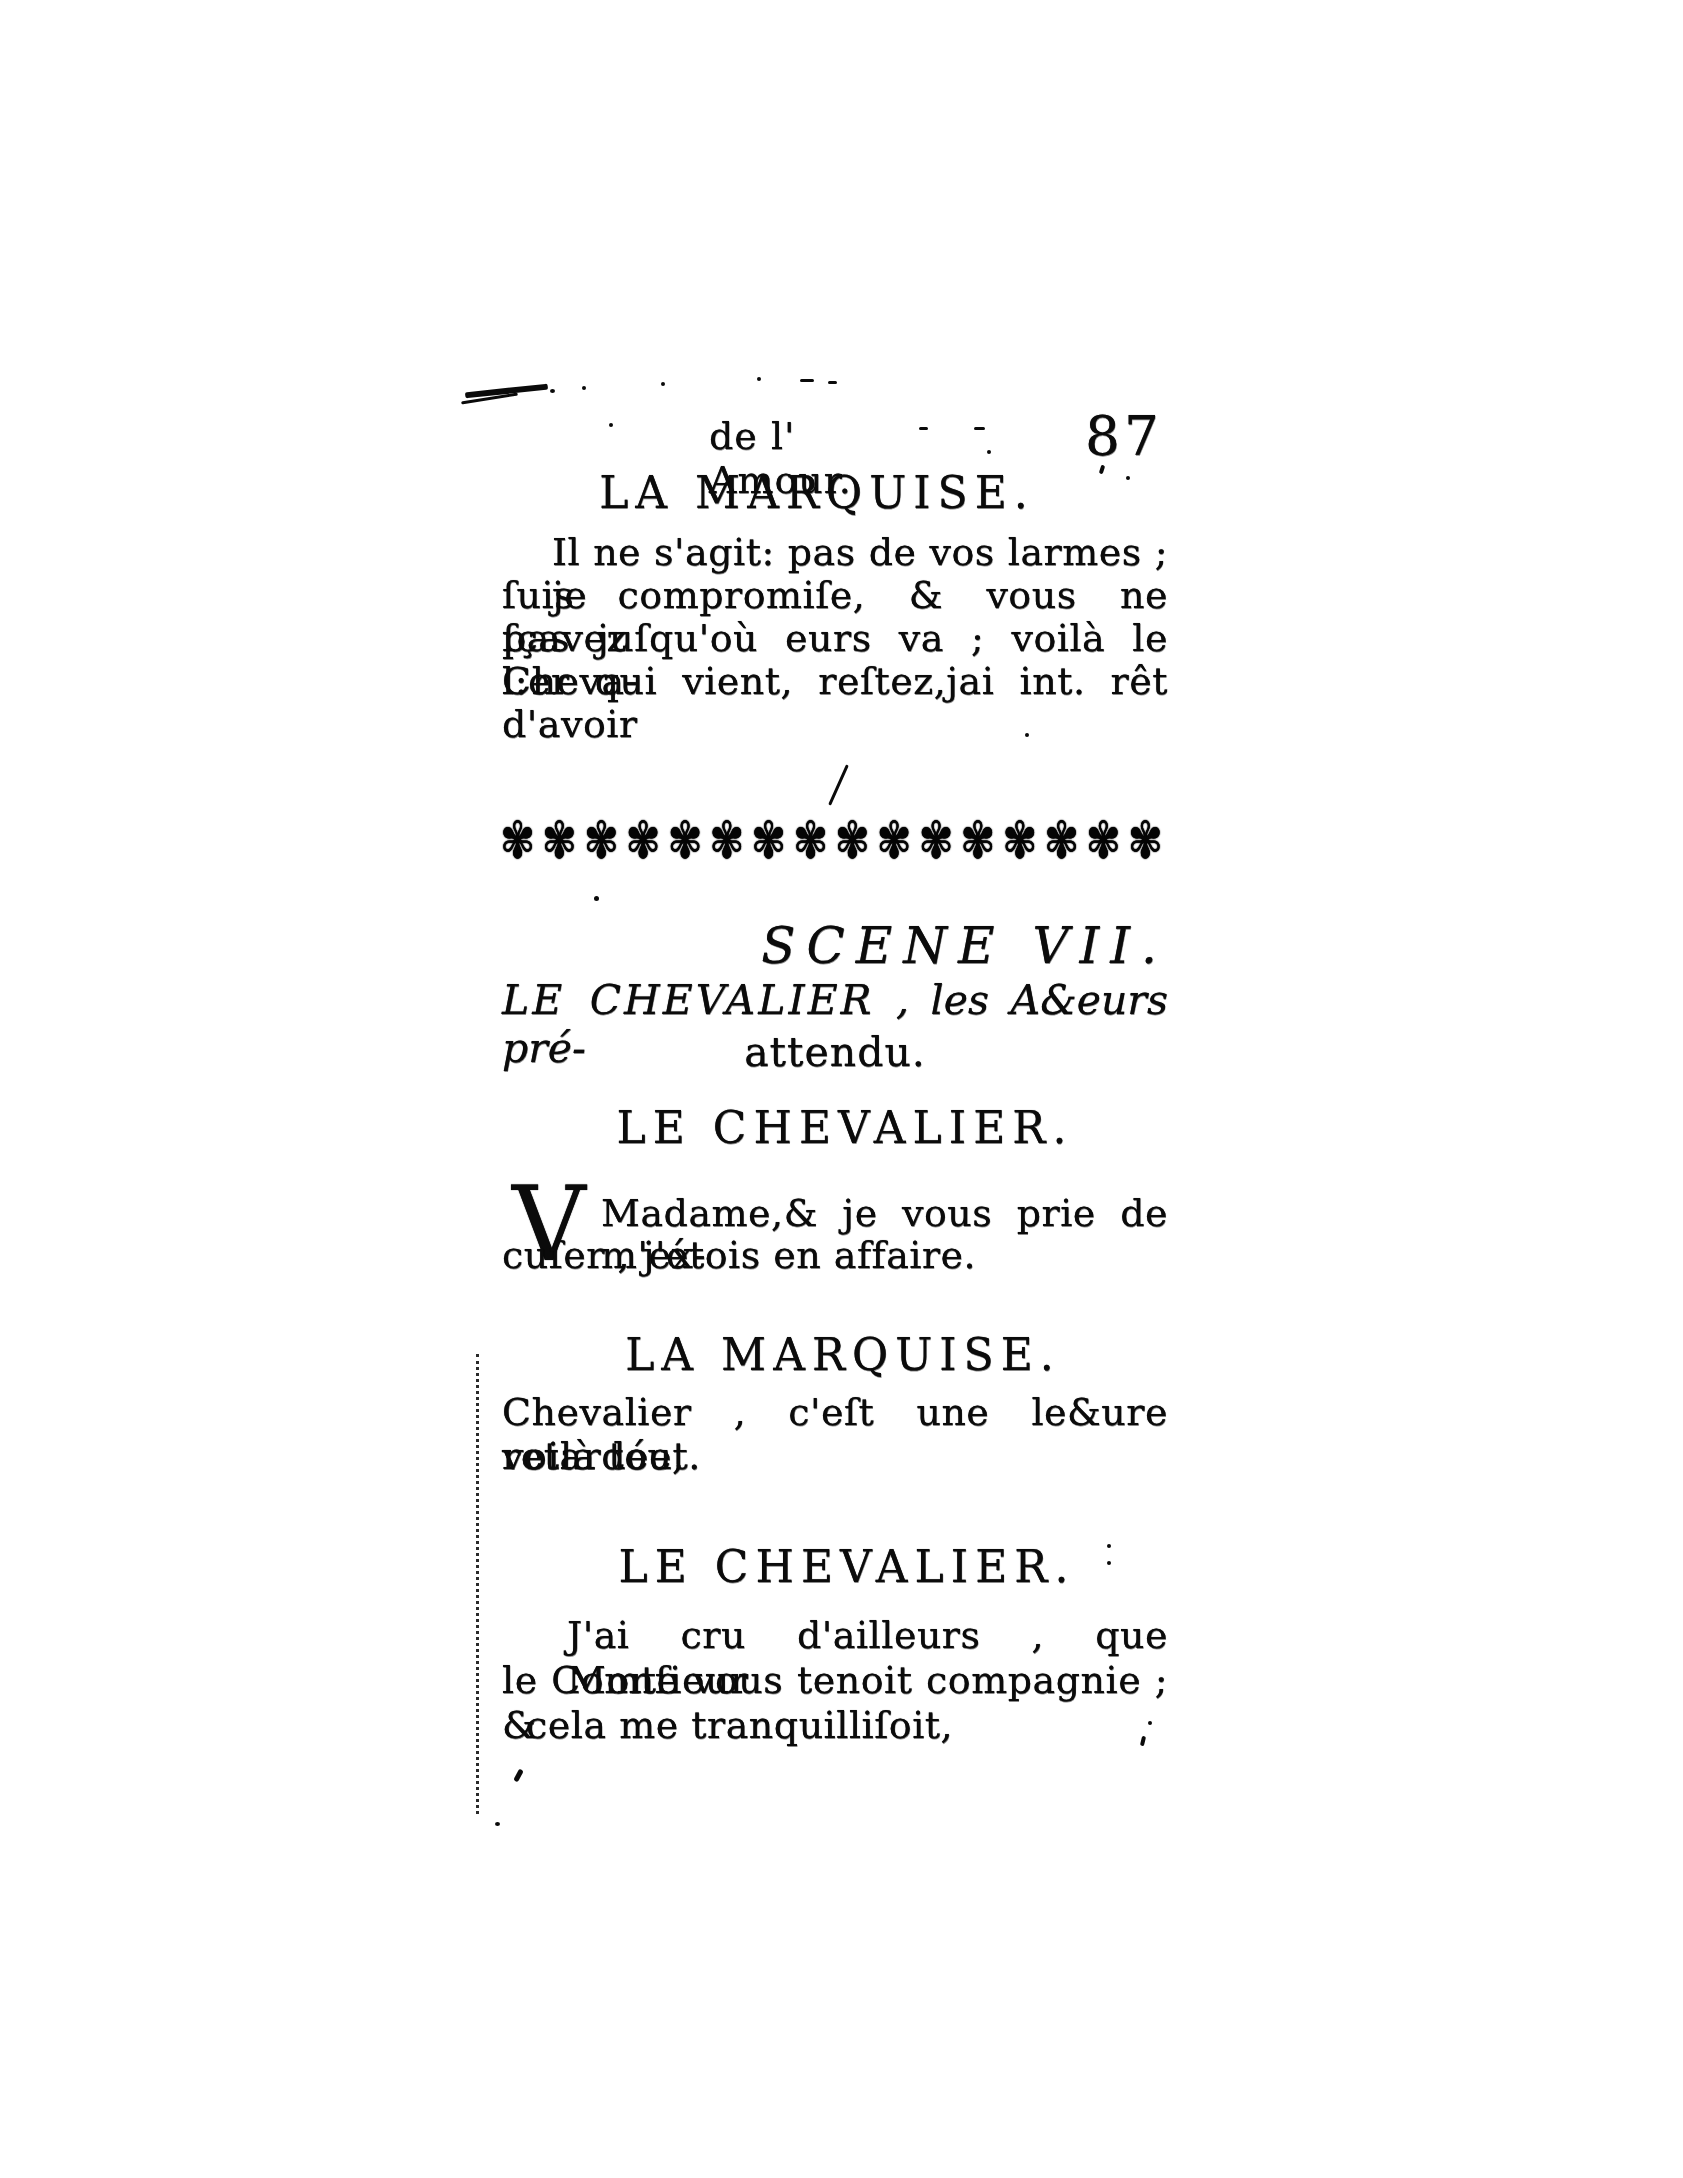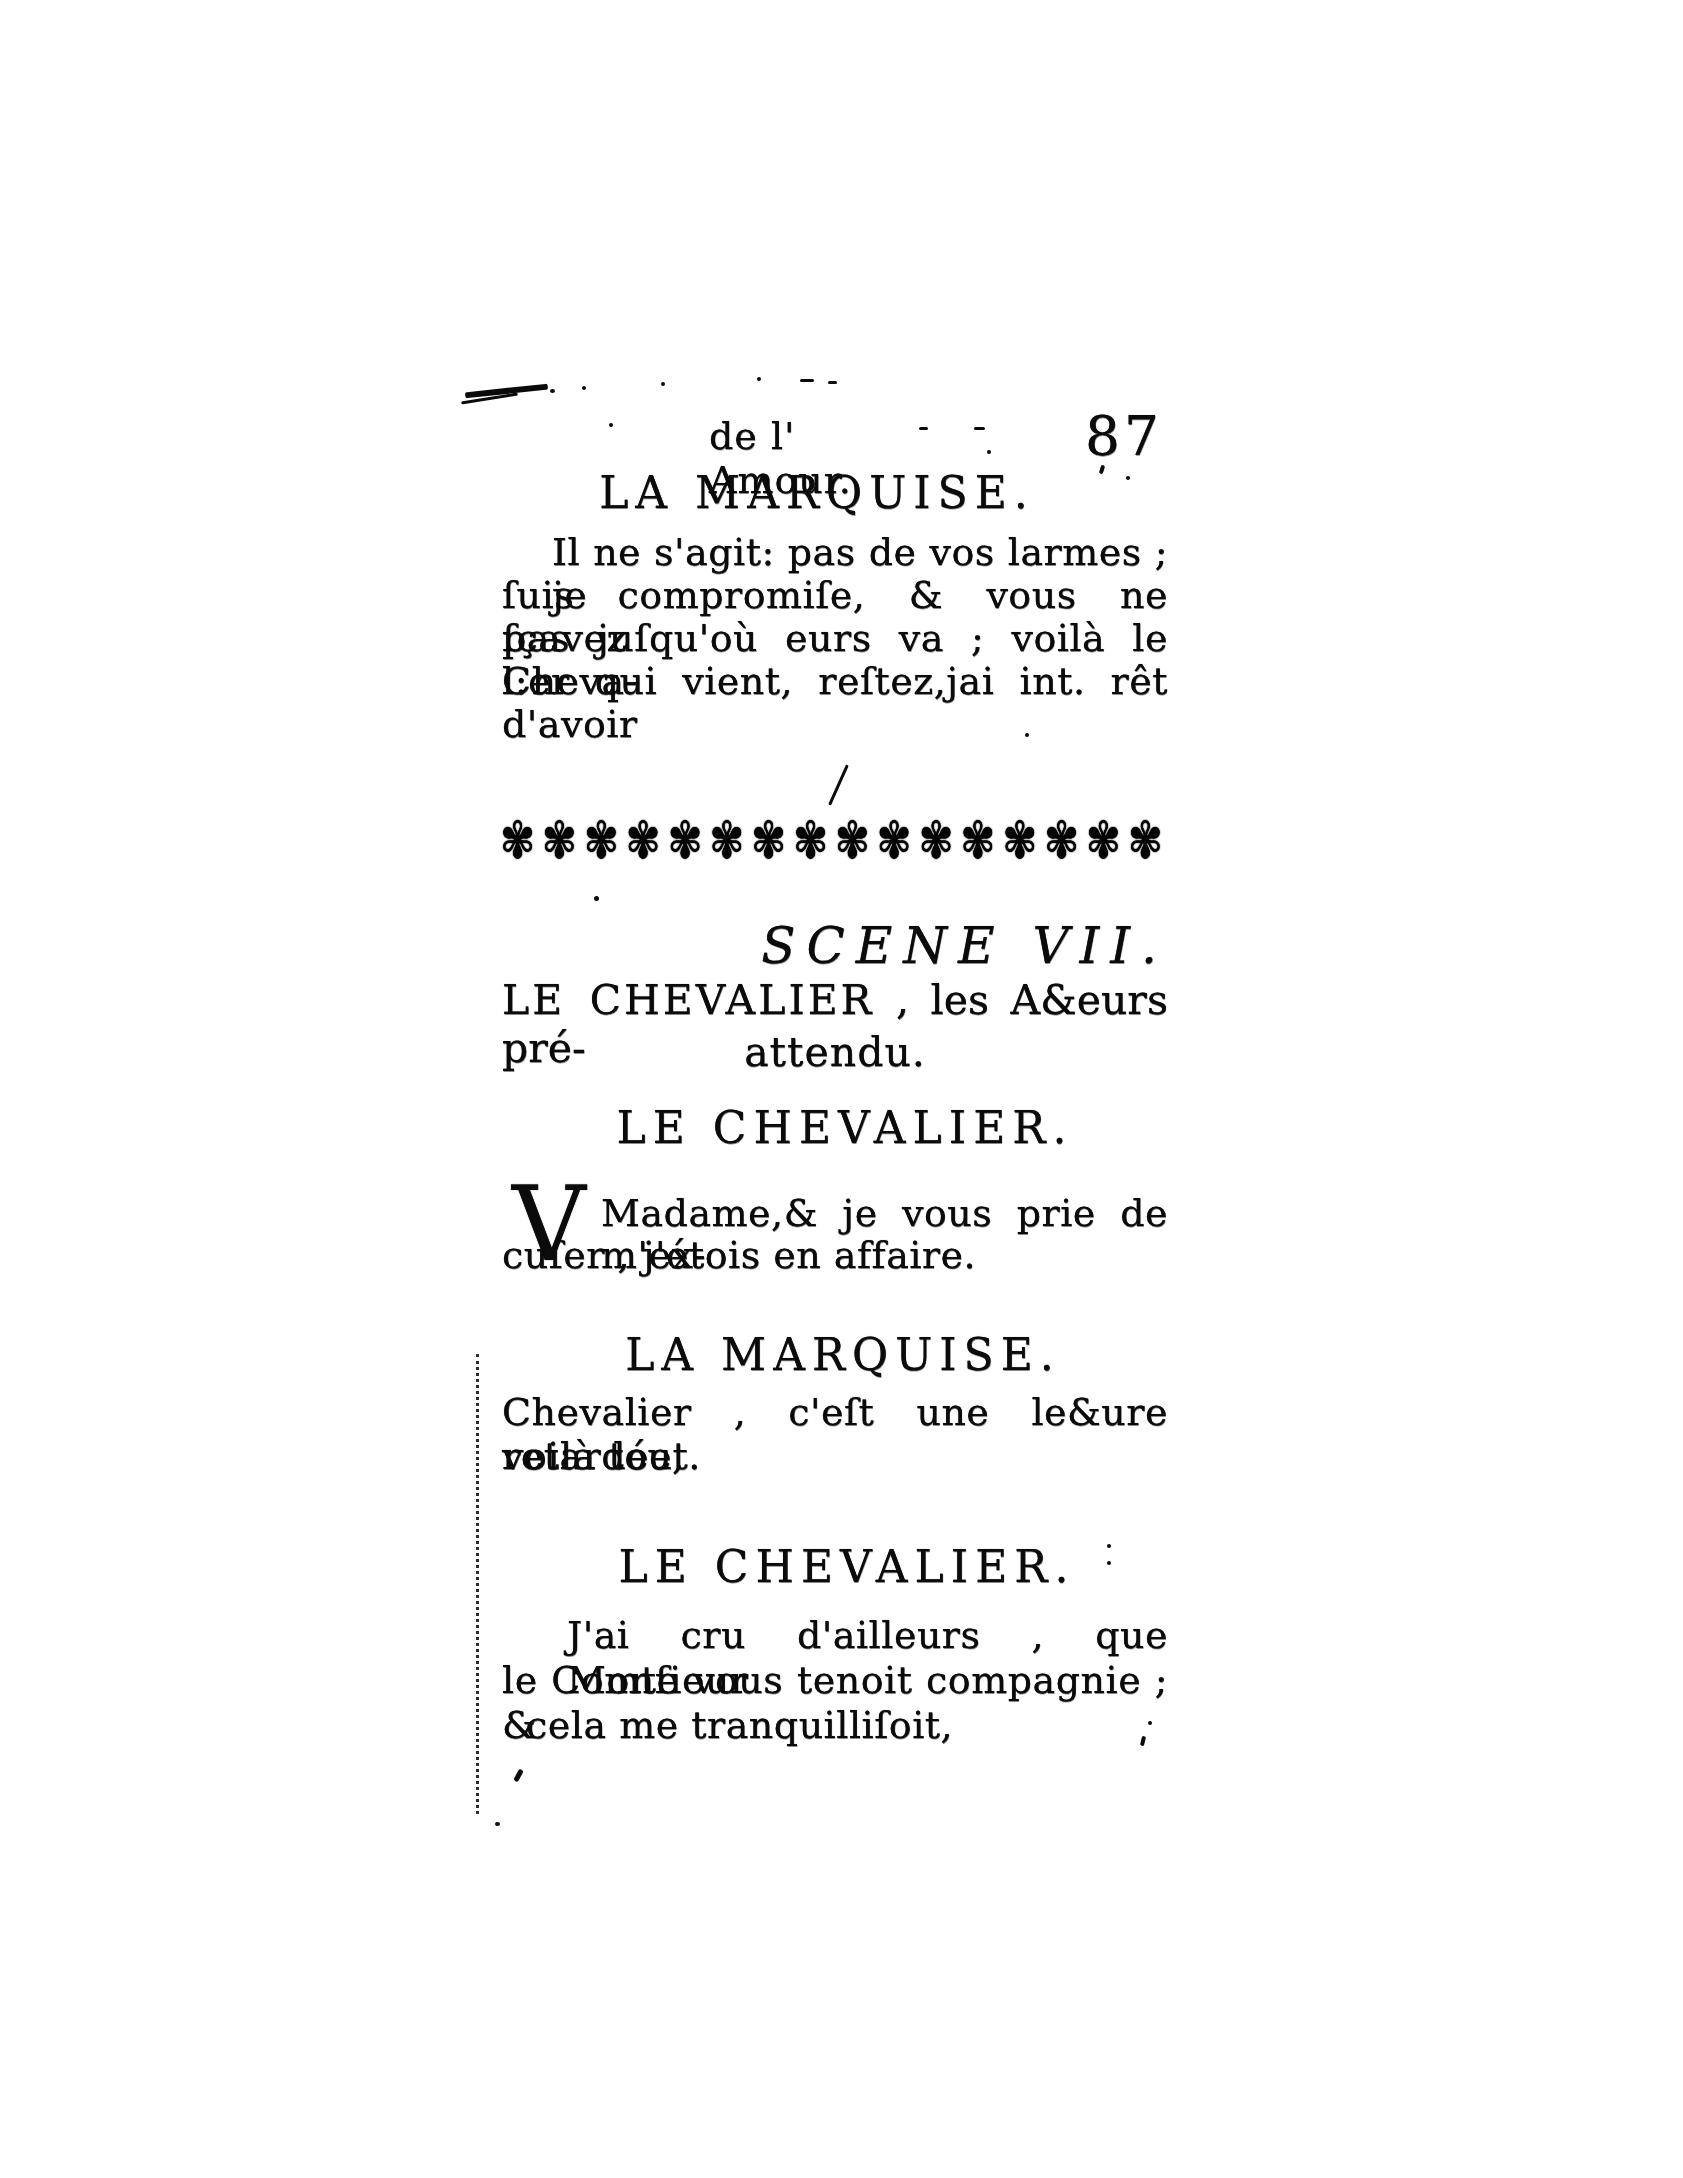--- a/index.html
+++ b/index.html
@@ -116,21 +116,21 @@
       <span>✾</span>
       <span>✾</span>
       <span>✾</span>
       <span>✾</span>
       <span>✾</span>
     </div>
   <div class="abs spk" style="left:594px;top:896px;width:5px;height:5px;"></div>
 
   <div class="abs col scene-heading ink" style="top:917px;">SCENE VII.</div>
 
-  <div class="abs col stage-line1 j ink" style="top:976px;">
+  <div class="abs col stage-line1 j ink" style="top:976px;font-style:italic;">
     <span class="caps">LE CHEVALIER</span><span> , les A&amp;eurs pré-</span>
   </div>
   <div class="abs col stage-line2 ink" style="top:1028px;">attendu.</div>
 
   <div class="abs col heading ink" style="top:1102px;transform:translateX(10px);">LE CHEVALIER.</div>
 
   <div class="abs dropcap ink">V</div>
   <div class="abs col para" style="top:1192px;">
     <div class="ln j ink" style="height:42px;line-height:42px;padding-left:99px;">Madame,&amp; je vous prie de m'ex-</div>
     <div class="ln l ink" style="height:42px;line-height:42px;">cuſer , j'étois en affaire.</div>

